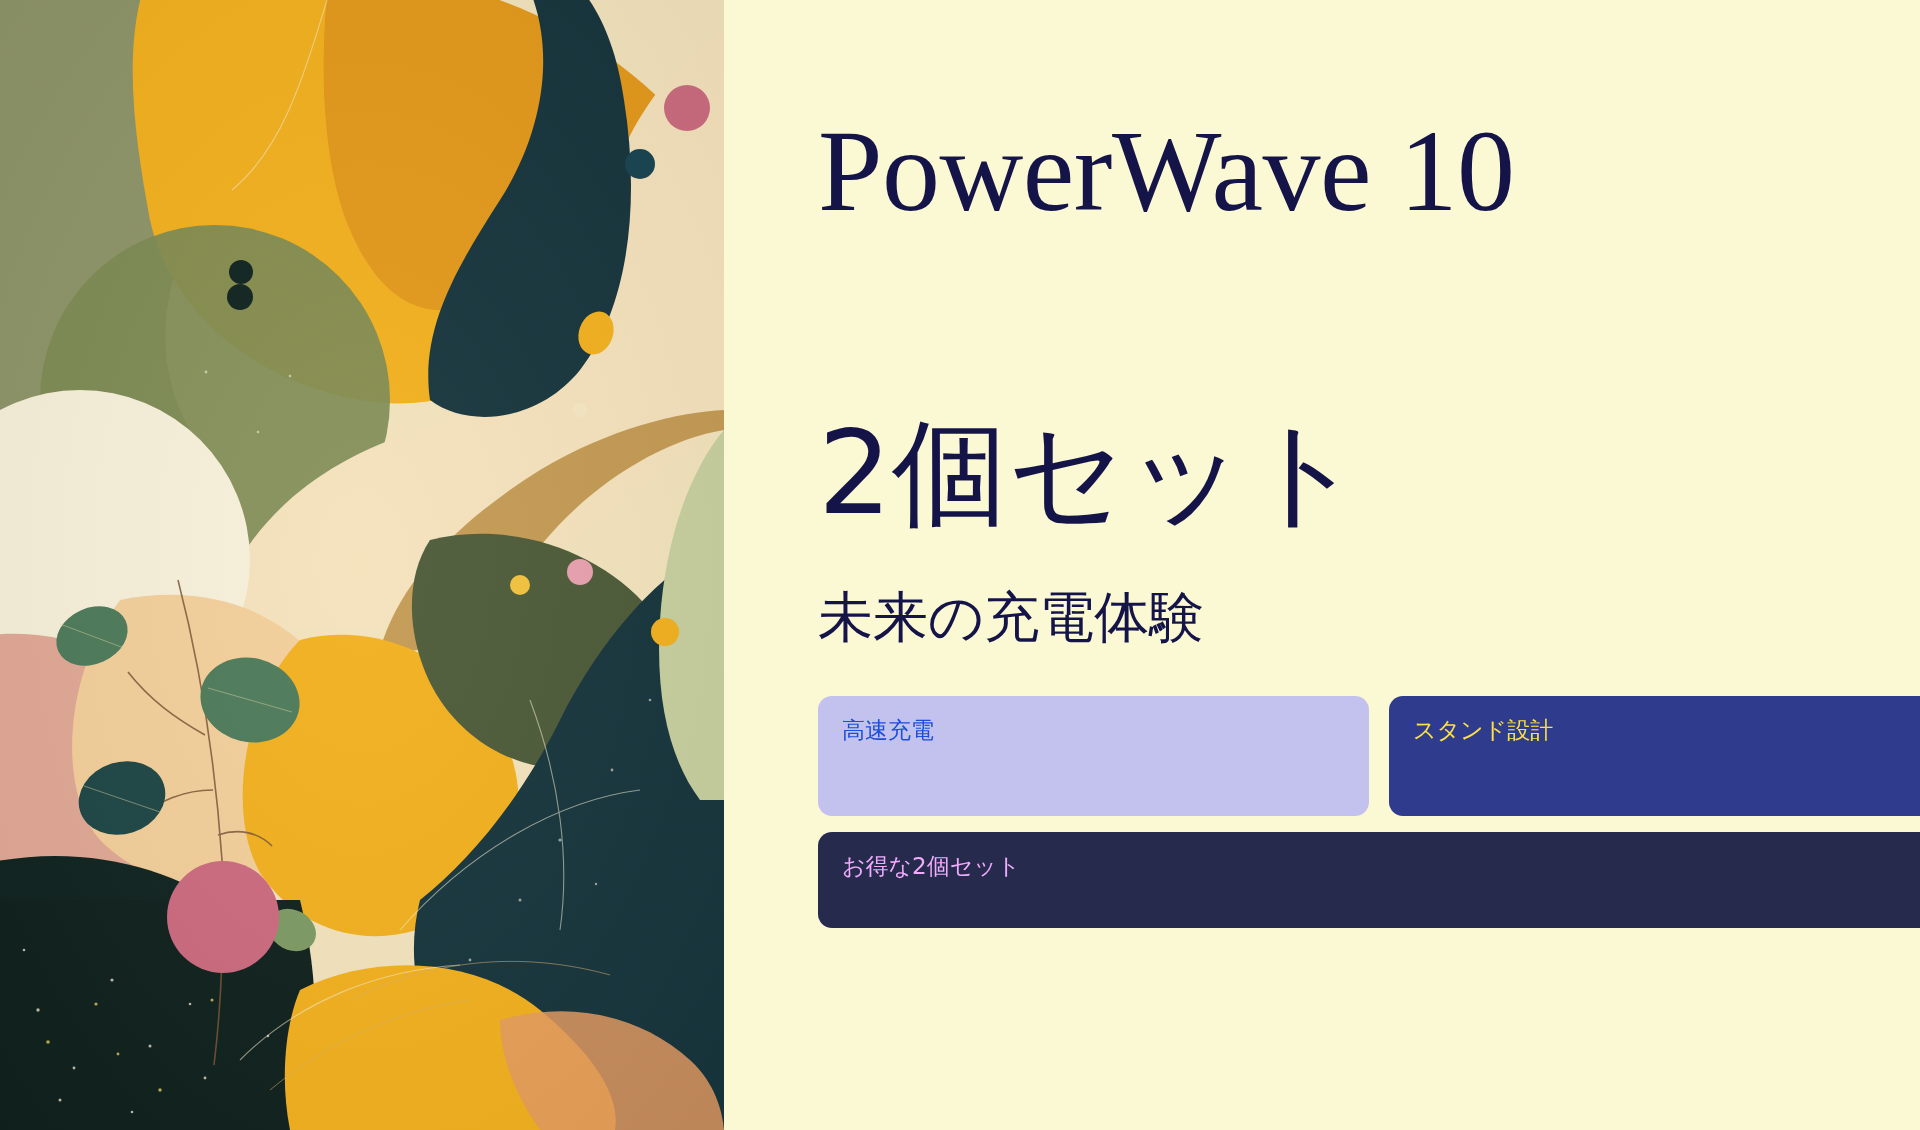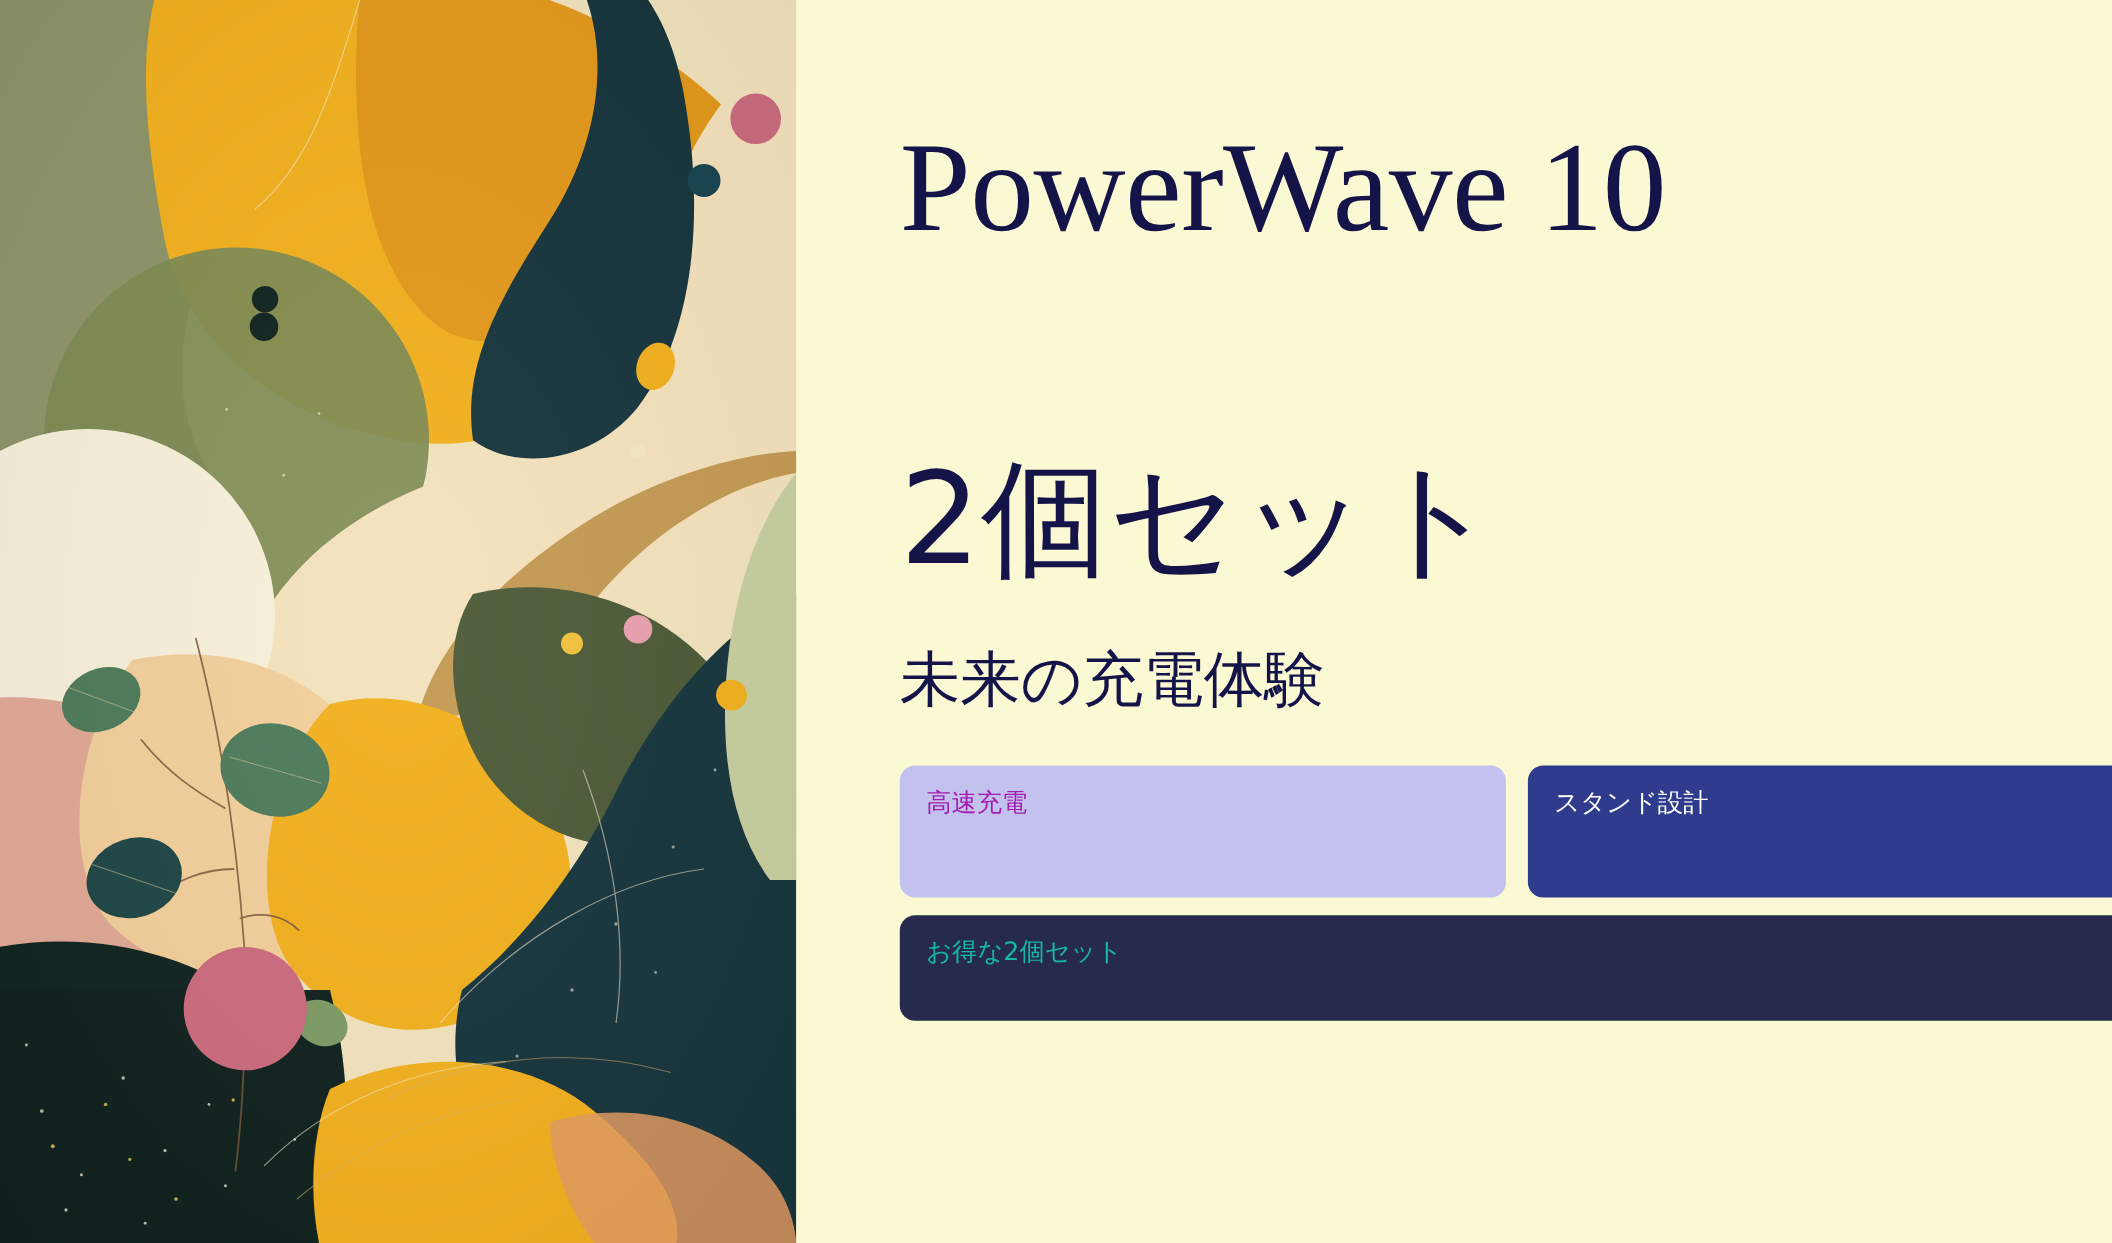--- a/index.html
+++ b/index.html
@@ -91,27 +91,27 @@
     margin-bottom: 10px;
   }
   .card-body {
     font-family: "DejaVu Sans", "Liberation Sans", sans-serif;
     font-size: 19.5px;
     line-height: 1.62;
     font-weight: 400;
   }
 
   .card-lav { background: #c3c2ef; }
-  .card-lav .card-title, .card-lav .card-body { color: #a21caf; }
+  .card-lav .card-title, .card-lav .card-body { color: #1d4ed8; }
 
   .card-navy { background: #2f3b8c; }
-  .card-navy .card-title, .card-navy .card-body { color: #ffffff; }
+  .card-navy .card-title, .card-navy .card-body { color: #fde047; }
 
   .card-dark { background: #262b4d; }
-  .card-dark .card-title, .card-dark .card-body { color: #14b8a6; }
+  .card-dark .card-title, .card-dark .card-body { color: #f0abfc; }
 </style>
 </head>
 <body>
 
 <div class="poster">
 
   <div class="artwork">
     <svg viewBox="0 0 724 1130" preserveAspectRatio="xMidYMid slice">
       <defs>
         <clipPath id="panelClip">

